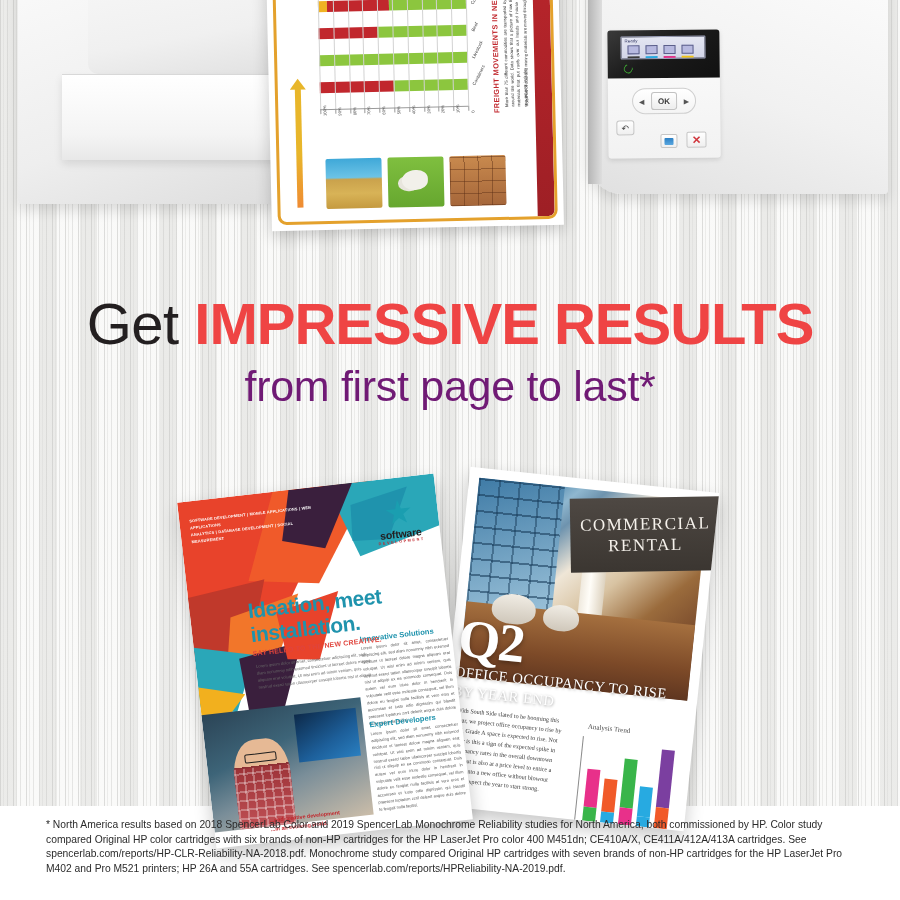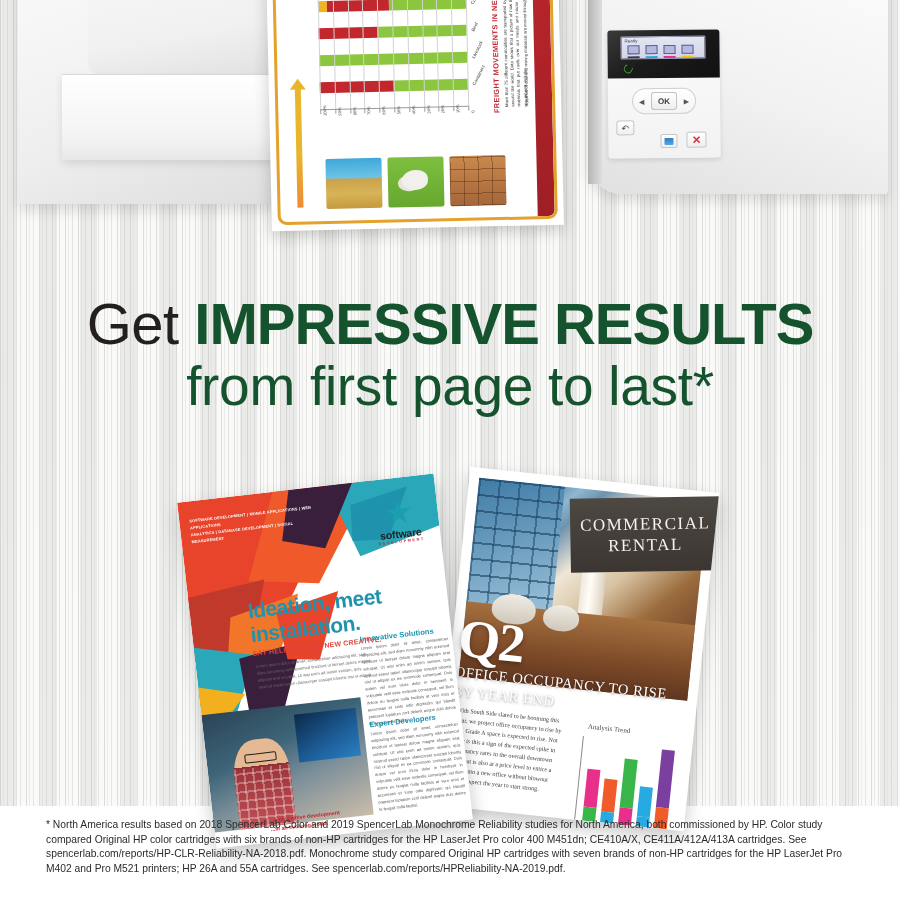--- a/index.html
+++ b/index.html
@@ -248,23 +248,23 @@
   
   #headline-block {
     position:absolute; left: 0; top: 292px; width: 900px; text-align: center;
   }
   #headline-1 {
     font-size: 58px; line-height: 64px; letter-spacing: -0.5px;
     font-family: "Liberation Sans", sans-serif;
     white-space: nowrap;
   }
   #hl-get { color: #231f20; font-weight: 400; }
-  #hl-impressive { color: #14532d; font-weight: 700; letter-spacing: -1px; }
+  #hl-impressive { color: #ef4444; font-weight: 700; letter-spacing: -1px; }
   #headline-2 {
-    font-size: 55px; line-height: 52px; color: #14532d; font-weight: 300;
+    font-size: 43px; line-height: 52px; color: #701a75; font-weight: 300;
     margin-top: 4px; letter-spacing: -0.3px;
   }
 
   
   #brochures { position:absolute; left: 0; top: 455px; width: 900px; height: 360px; }
 
   
   #broch-right {
     position:absolute; left: 452px; top: 24px; width: 250px; height: 340px;
     background:#fff; transform: rotate(6deg);

